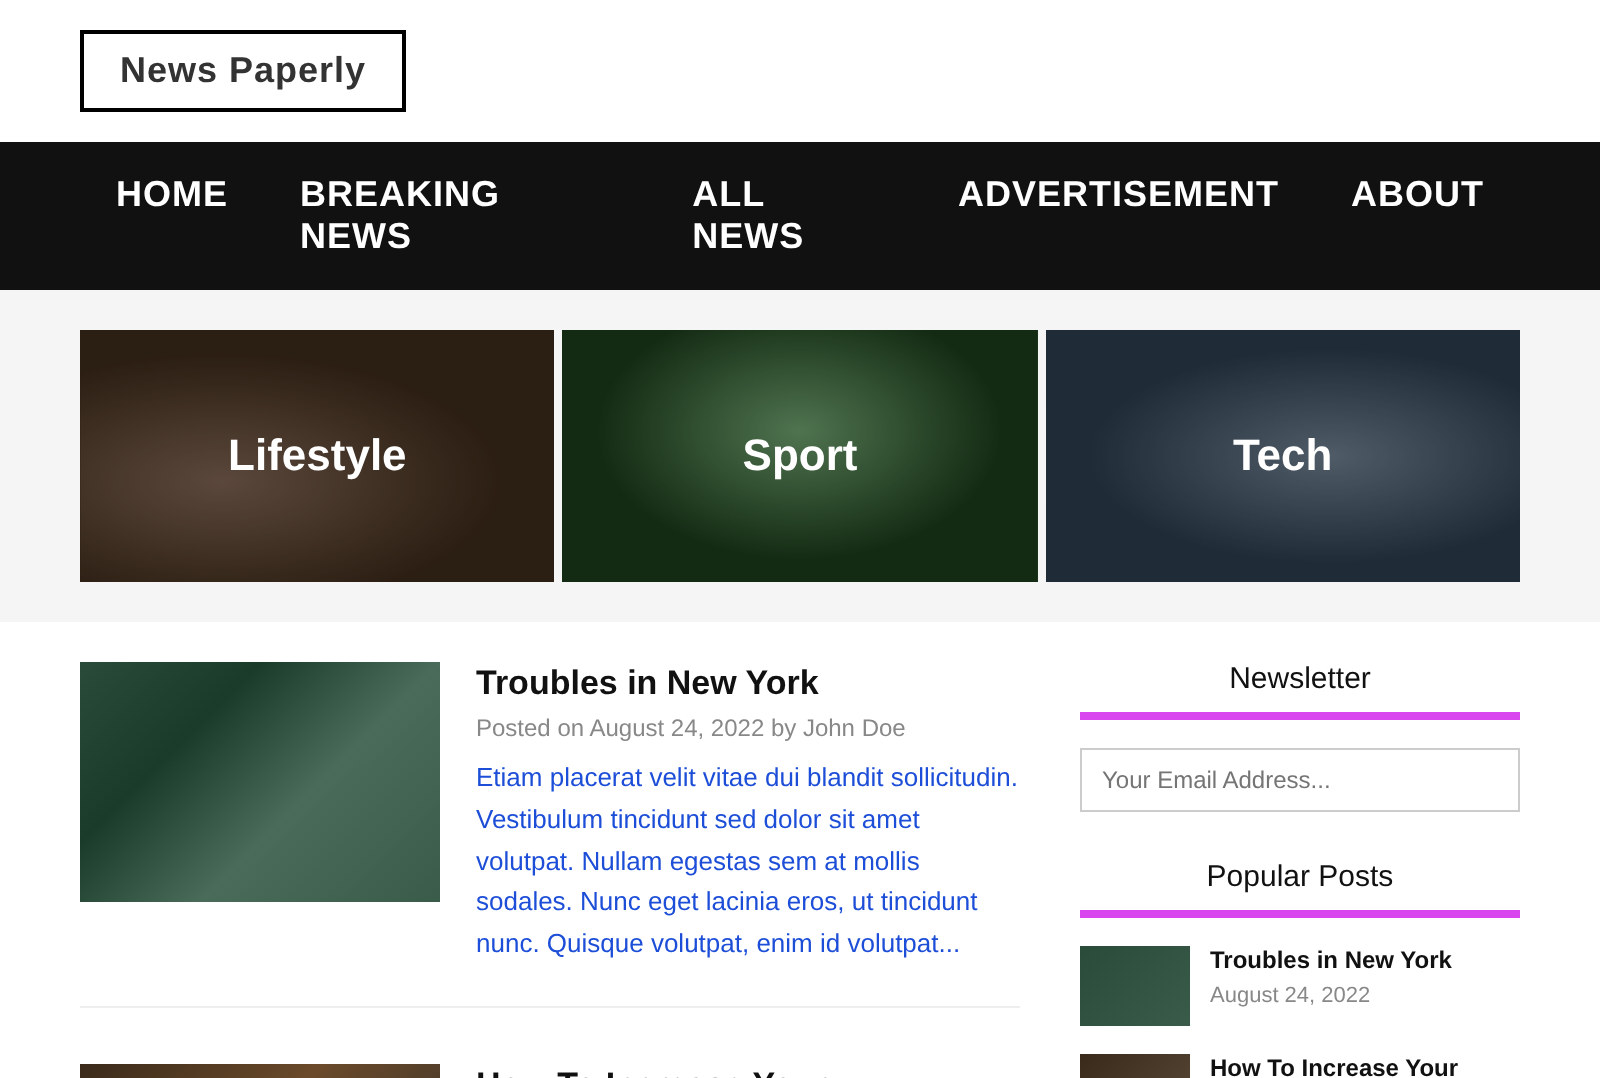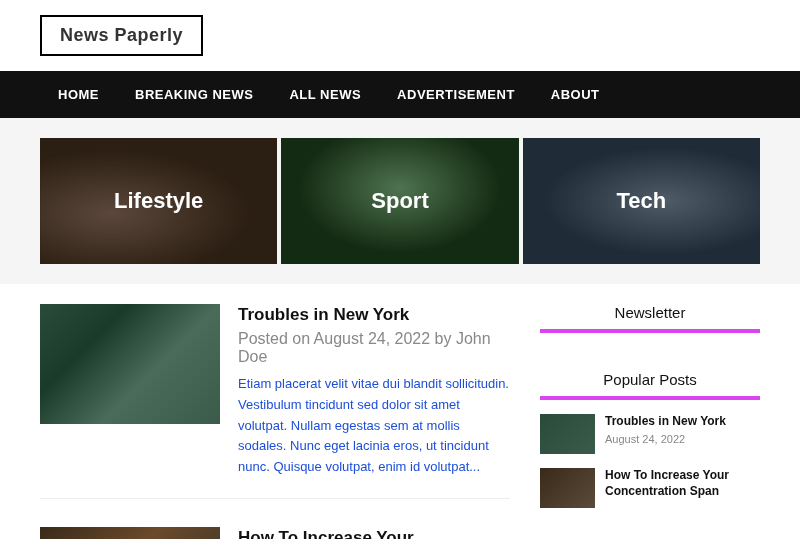--- a/index.html
+++ b/index.html
@@ -34,21 +34,21 @@
     
     nav {
       background: #111;
       padding: 0 40px;
       display: flex;
       gap: 0;
     }
     nav a {
       color: #fff;
       text-decoration: none;
-      font-size: 13px;
+      font-size: 18px;
       font-weight: bold;
       padding: 16px 18px;
       display: block;
       letter-spacing: 0.5px;
     }
 
     
     .categories {
       display: flex;
       gap: 4px;
@@ -125,21 +125,21 @@
     }
     .article-content { flex: 1; }
     .article-title {
       font-size: 17px;
       font-weight: bold;
       color: #111;
       margin-bottom: 4px;
       line-height: 1.3;
     }
     .article-meta {
-      font-size: 16px;
+      font-size: 12px;
       color: #888;
       margin-bottom: 8px;
     }
     .article-excerpt {
       font-size: 13px;
       color: #1d4ed8;
       line-height: 1.6;
     }
 
     
@@ -277,20 +277,21 @@
       </div>
     </div>
 
   </div>
 
   <div class="sidebar">
 
     <div class="sidebar-section">
       <div class="sidebar-title">Newsletter</div>
       <div class="newsletter-input-row">
+        <input class="newsletter-input" type="text" placeholder="Your Email Address..." style="">
       </div>
     </div>
 
     <div class="sidebar-section">
       <div class="sidebar-title">Popular Posts</div>
 
       <div class="popular-post-item">
         <div class="pp-thumb">
           <div class="pp-thumb-1"></div>
         </div>

